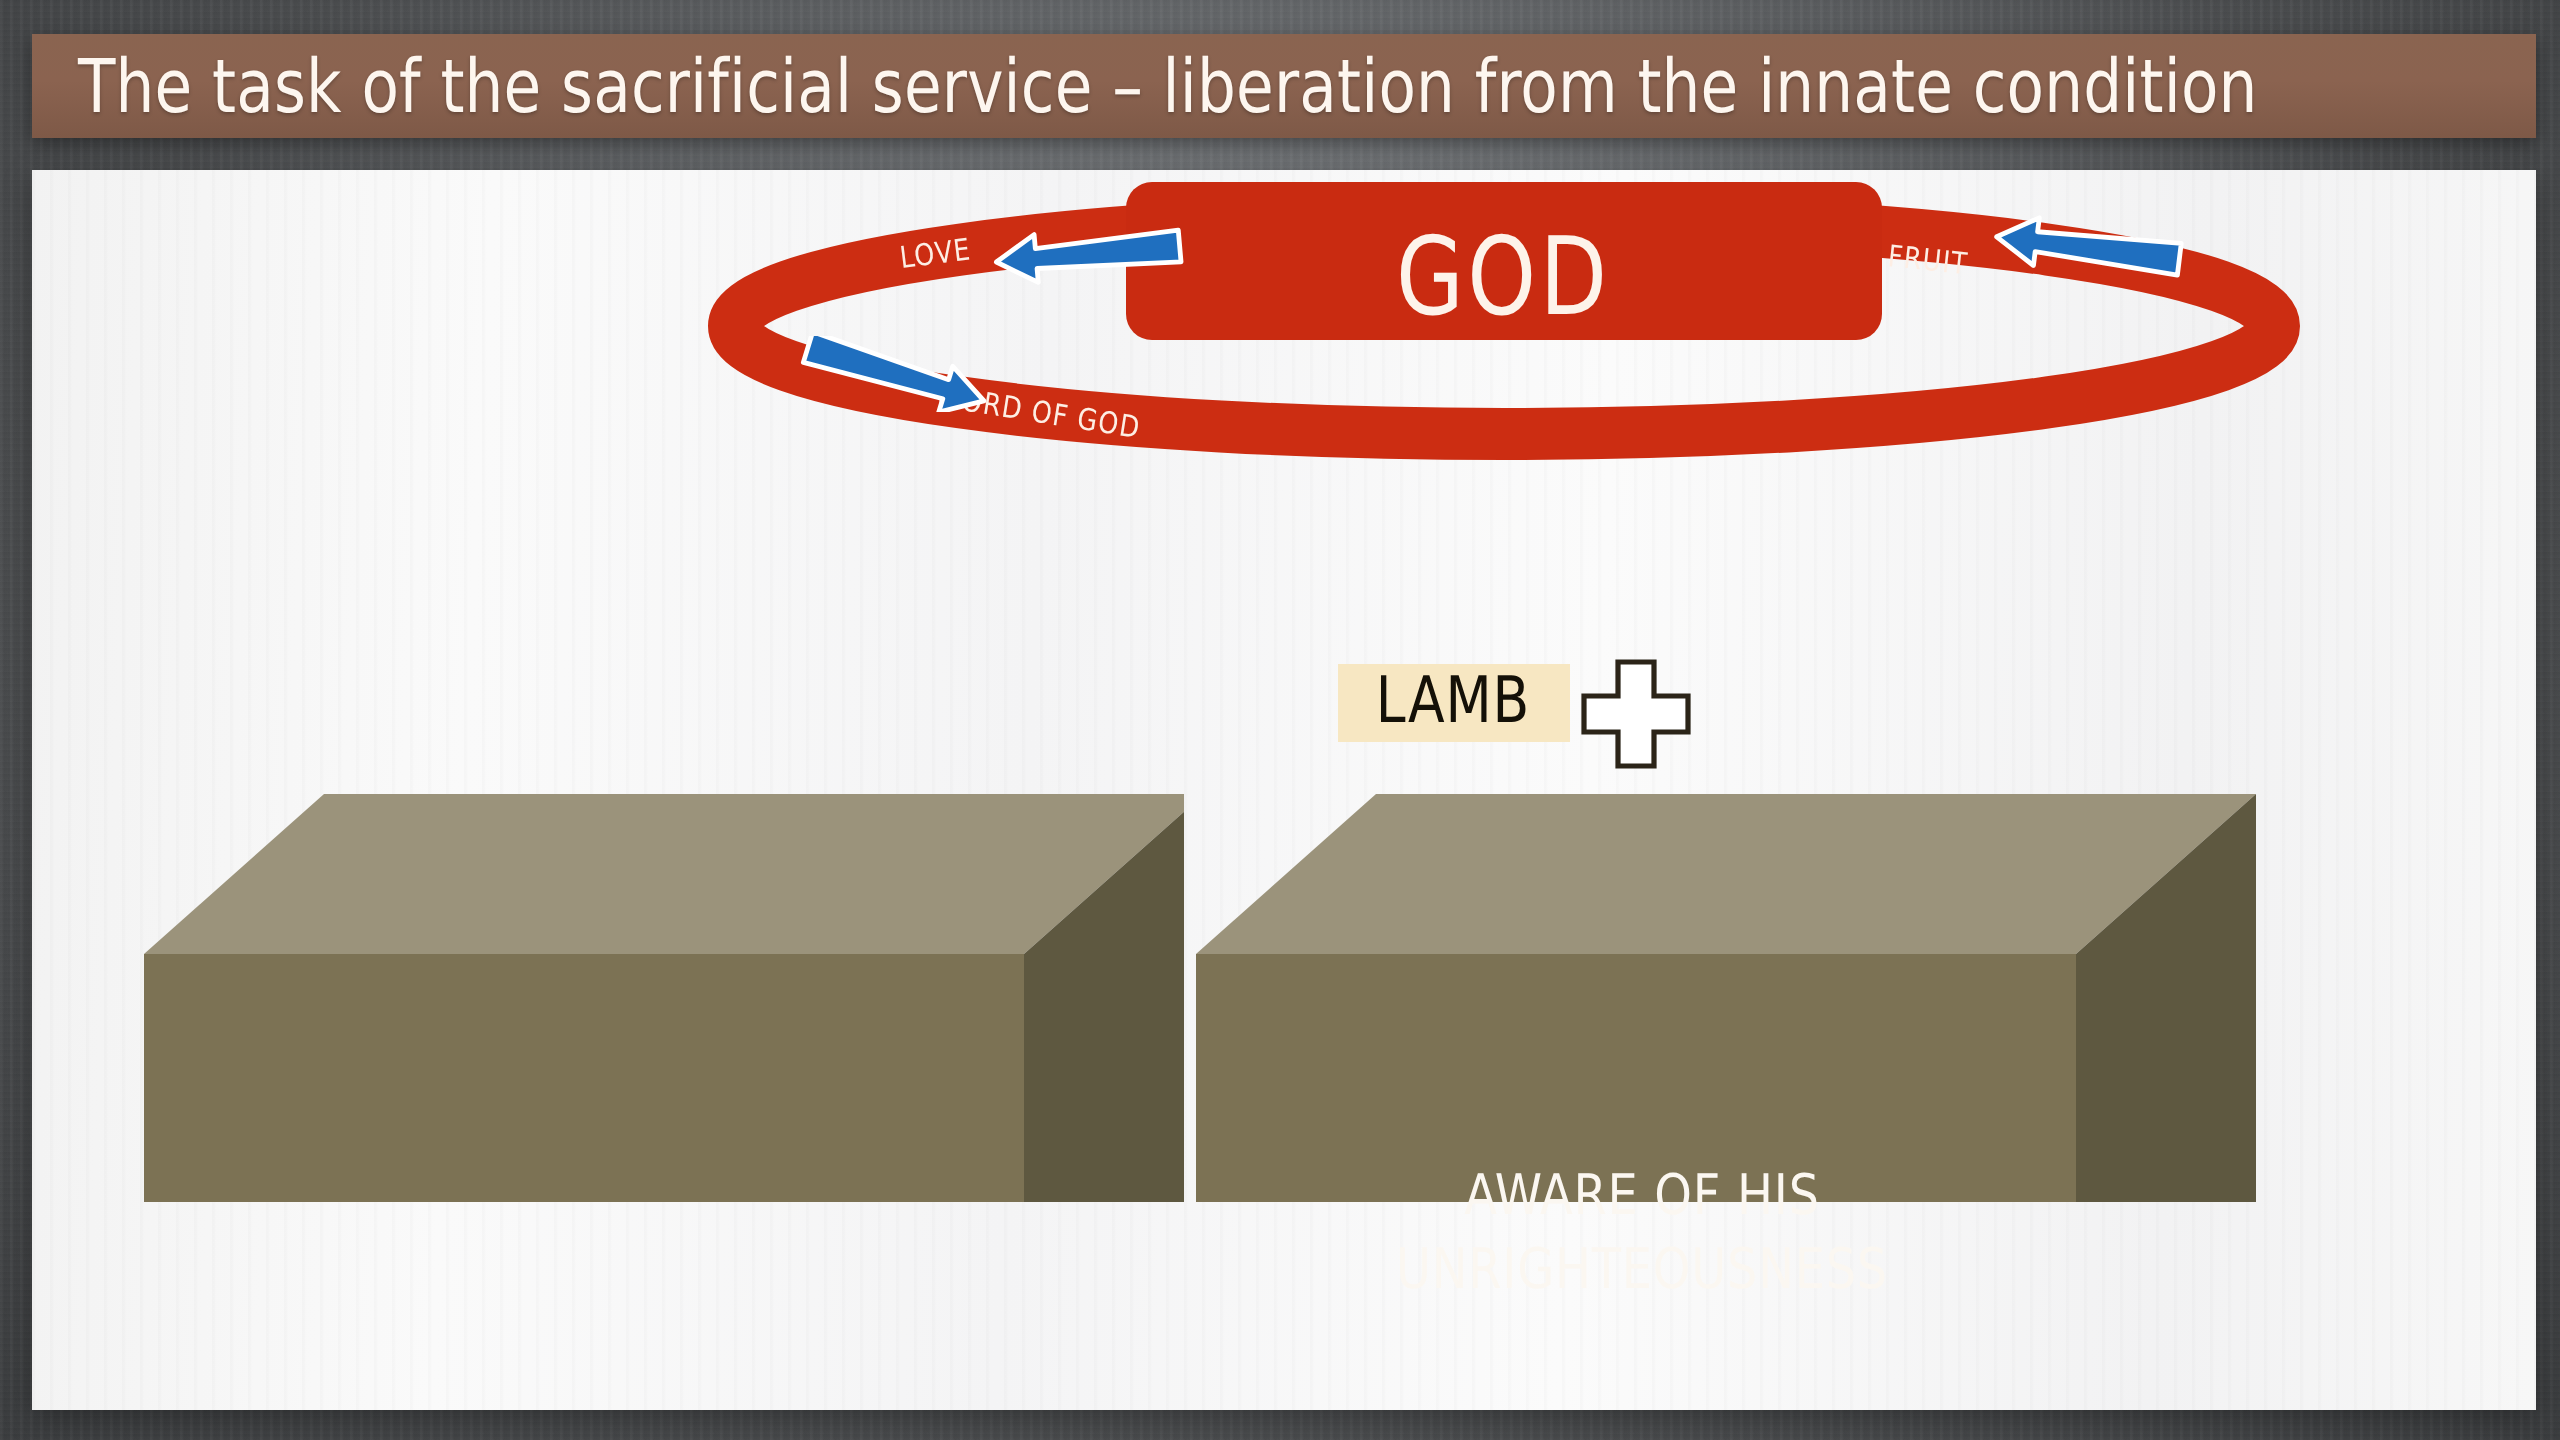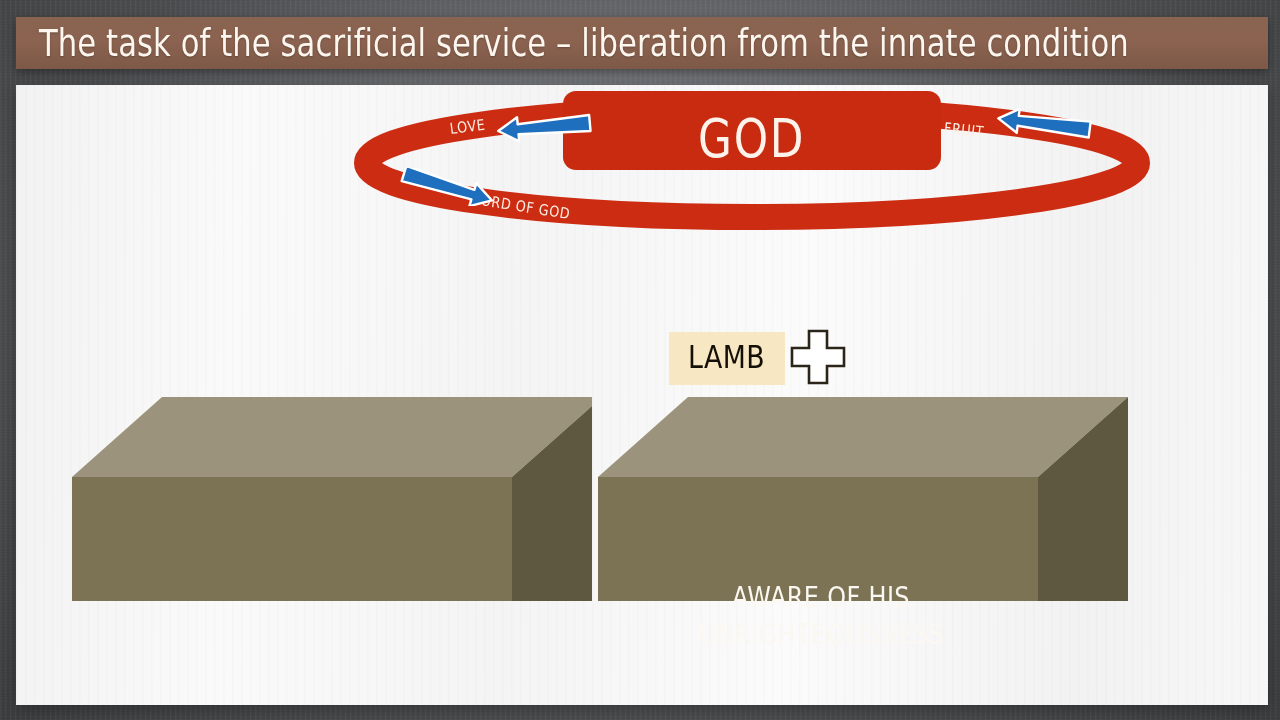--- a/index.html
+++ b/index.html
@@ -138,21 +138,21 @@
     text-align: center;
     letter-spacing: .4px;
     transform: scaleX(.95);
   }
 
   #lamb-tag {
     position: absolute;
     left: 71px;
     top: 21px;
     width: 116px;
-    height: 53px;
+    height: 39px;
     background: #f7e7c2;
     display: flex;
     align-items: center;
     justify-content: center;
   }
   #lamb-label {
     color: #141007;
     font-family: "Liberation Sans Narrow", "DejaVu Sans Condensed", "Liberation Sans", sans-serif;
     font-size: 32px;
     letter-spacing: .5px;

